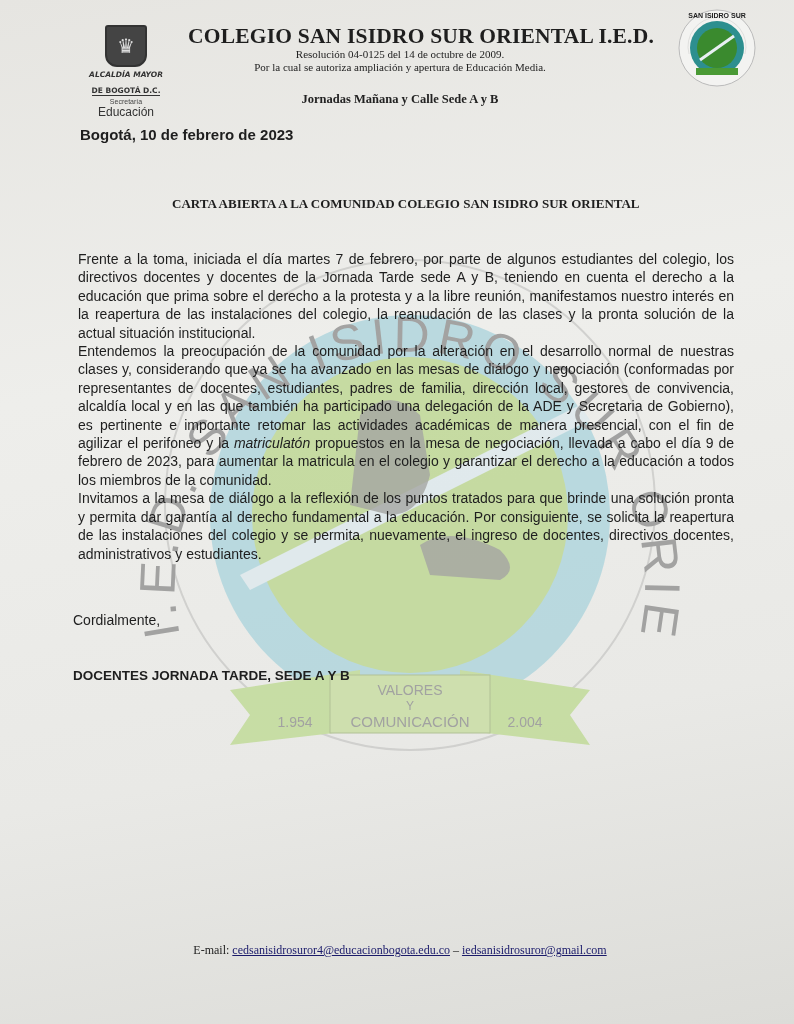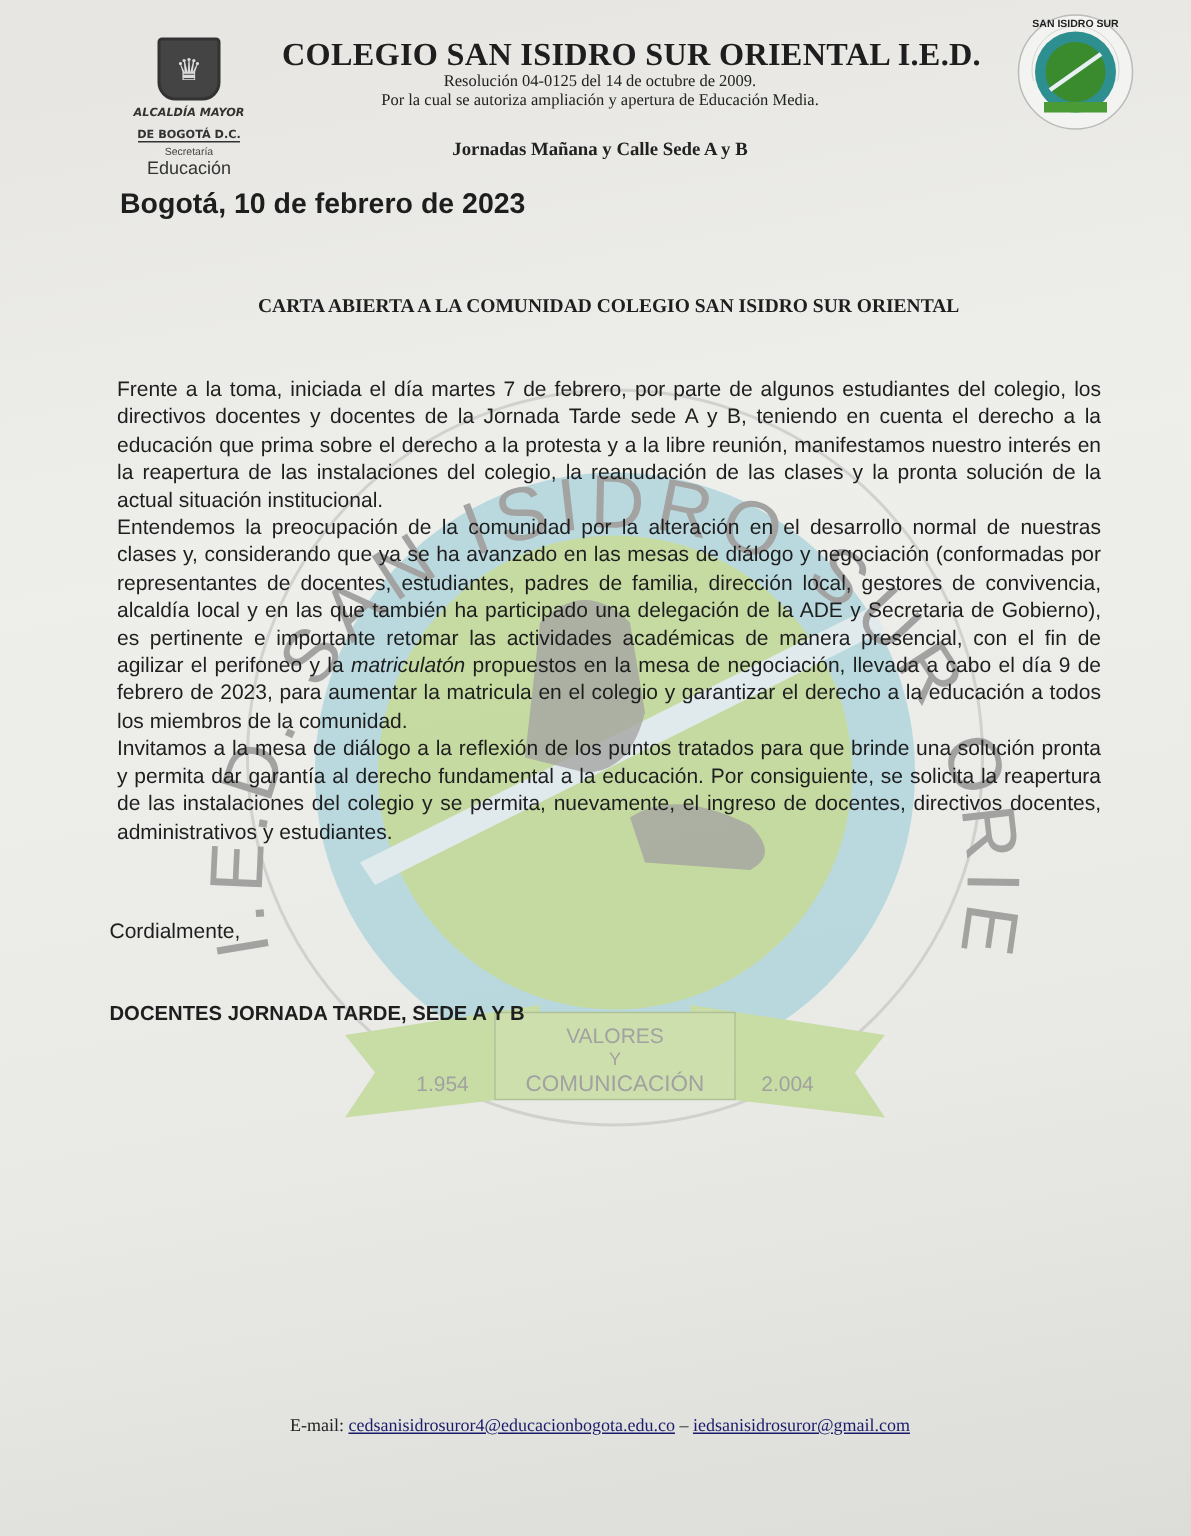--- a/index.html
+++ b/index.html
@@ -21,21 +21,21 @@
   .crest .shield { width:38px; height:38px; margin:0 auto; border:2px solid #333; background:#444; border-radius:3px 3px 12px 12px; display:flex; align-items:center; justify-content:center; color:#ddd; font-size:20px; }
   .crest .l1 { font-family:"DejaVu Sans", sans-serif; font-weight:bold; font-size:7.5px; color:#333; line-height:8px; margin-top:4px;font-style:italic; }
   .crest .l2 { font-family:"DejaVu Sans", sans-serif; font-weight:bold; font-size:7.5px; color:#333; line-height:8px; border-bottom:1px solid #333; display:inline-block; }
   .crest .l3 { font-size:7px; color:#444; line-height:9px; }
   .crest .l4 { font-size:12px; color:#333; line-height:13px; }
   .school-title { position:absolute; left:170px; top:24px; width:460px; font-family:"Liberation Serif", serif; font-weight:bold; font-size:21.5px; color:#1e1e1e; letter-spacing:0.2px; white-space:nowrap;margin-left:18px; }
   .hdr-lines { position:absolute; left:230px; top:48px; width:340px; text-align:center; font-family:"Liberation Serif", serif; font-size:11px; color:#222; line-height:13px; }
   .hdr-jornadas { position:absolute; left:230px; top:92px; width:340px; text-align:center; font-family:"Liberation Serif", serif; font-weight:bold; font-size:12.5px; color:#222; }
   .school-logo { position:absolute; left:676px; top:8px; width:82px; height:80px; }
   
-  .date { position:absolute; left:80px; top:126px; font-weight:bold; font-size:19px; color:#1e1e1e; }
+  .date { position:absolute; left:80px; top:126px; font-weight:bold; font-size:15px; color:#1e1e1e; }
   .letter-title { position:absolute; left:172px; top:196px; font-weight:bold; font-size:13px; color:#1e1e1e; white-space:nowrap;font-family:Liberation Serif, serif; }
   .letter-body { position:absolute; left:78px; top:250px; width:656px; font-size:14px; line-height:18.4px; color:#1e1e1e; text-align:justify; }
   .letter-body p { margin:0; }
   .closing { position:absolute; left:73px; top:612px; font-size:14px; color:#1e1e1e; }
   .signature { position:absolute; left:73px; top:668px; font-weight:bold; font-size:13.5px; color:#1e1e1e; }
   
   .footer { position:absolute; left:150px; top:943px; width:500px; text-align:center; font-family:"Liberation Serif", serif; font-size:12px; line-height:14.5px; color:#222; }
   .footer a { color:#1a1a6a; text-decoration:underline; }
 </style>
 </head>

